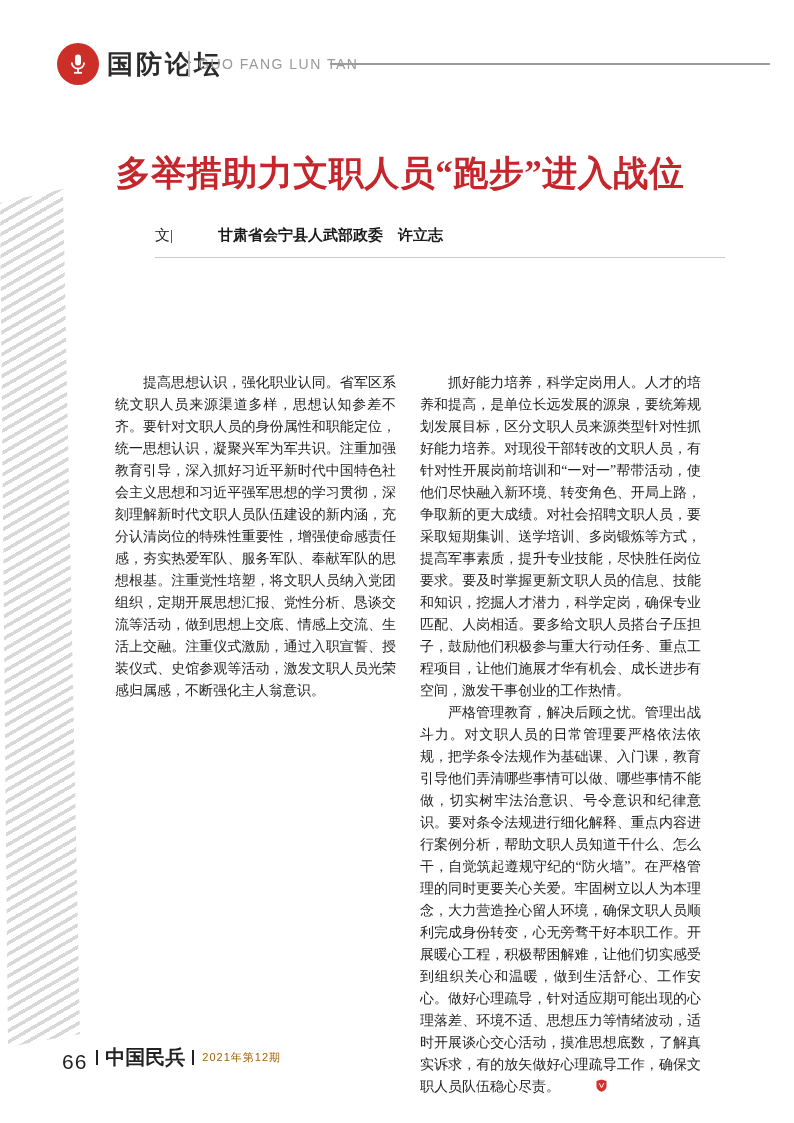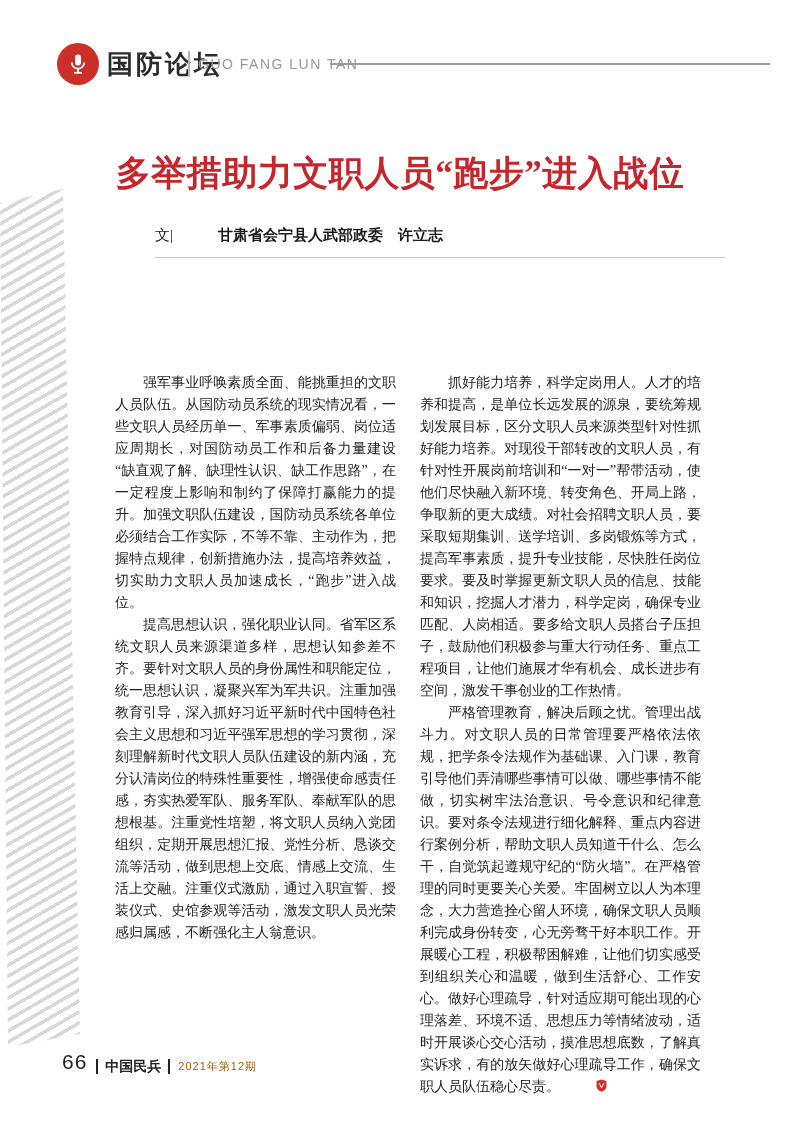--- a/index.html
+++ b/index.html
@@ -79,25 +79,25 @@
   .column-left{left:115px;}
   .column-right{left:420px;}
   .para{margin:0;text-indent:2em;}
   .end-mark{
     display:inline-block;width:11px;height:13px;margin-left:4px;vertical-align:-1px;
   }
   
   .footer{
     position:absolute;left:62px;top:1050px;
     font-family:"Liberation Sans","DejaVu Sans",sans-serif;
-    display:flex;align-items:flex-end;color:#222;
+    display:flex;align-items:flex-start;color:#222;
   }
   .footer .page-num{font-size:21px;font-weight:500;letter-spacing:1px;}
   .footer .magazine{
-    font-size:14px;font-weight:bold;
+    font-size:20px;font-weight:bold;
     border-left:2px solid #222;border-right:2px solid #222;
     padding:0 7px;margin-left:9px;line-height:15px;
   }
   .footer .issue{font-size:11px;color:#a16207;margin-left:8px;letter-spacing:1px;}
 </style>
 </head>
 <body>
 
 <div class="stripes"></div>
 
@@ -116,21 +116,20 @@
   <div class="header-rule"></div>
 </div>
 
 <h1 class="article-title" style="margin:0;">多举措助力文职人员“跑步”进入战位</h1>
 <div class="byline">
   <span class="prefix">文|</span><span class="author">甘肃省会宁县人武部政委　许立志</span>
 </div>
 <div class="byline-rule"></div>
 
 <div class="column column-left">
-    <p class="para">强军事业呼唤素质全面、能挑重担的文职人员队伍。从国防动员系统的现实情况看，一些文职人员经历单一、军事素质偏弱、岗位适应周期长，对国防动员工作和后备力量建设“缺直观了解、缺理性认识、缺工作思路”，在一定程度上影响和制约了保障打赢能力的提升。加强文职队伍建设，国防动员系统各单位必须结合工作实际，不等不靠、主动作为，把握特点规律，创新措施办法，提高培养效益，切实助力文职人员加速成长，“跑步”进入战位。</p>
     <p class="para">提高思想认识，强化职业认同。省军区系统文职人员来源渠道多样，思想认知参差不齐。要针对文职人员的身份属性和职能定位，统一思想认识，凝聚兴军为军共识。注重加强教育引导，深入抓好习近平新时代中国特色社会主义思想和习近平强军思想的学习贯彻，深刻理解新时代文职人员队伍建设的新内涵，充分认清岗位的特殊性重要性，增强使命感责任感，夯实热爱军队、服务军队、奉献军队的思想根基。注重党性培塑，将文职人员纳入党团组织，定期开展思想汇报、党性分析、恳谈交流等活动，做到思想上交底、情感上交流、生活上交融。注重仪式激励，通过入职宣誓、授装仪式、史馆参观等活动，激发文职人员光荣感归属感，不断强化主人翁意识。</p>
   </div>
 <div class="column column-right">
     <p class="para">抓好能力培养，科学定岗用人。人才的培养和提高，是单位长远发展的源泉，要统筹规划发展目标，区分文职人员来源类型针对性抓好能力培养。对现役干部转改的文职人员，有针对性开展岗前培训和“一对一”帮带活动，使他们尽快融入新环境、转变角色、开局上路，争取新的更大成绩。对社会招聘文职人员，要采取短期集训、送学培训、多岗锻炼等方式，提高军事素质，提升专业技能，尽快胜任岗位要求。要及时掌握更新文职人员的信息、技能和知识，挖掘人才潜力，科学定岗，确保专业匹配、人岗相适。要多给文职人员搭台子压担子，鼓励他们积极参与重大行动任务、重点工程项目，让他们施展才华有机会、成长进步有空间，激发干事创业的工作热情。</p>
     <p class="para">严格管理教育，解决后顾之忧。管理出战斗力。对文职人员的日常管理要严格依法依规，把学条令法规作为基础课、入门课，教育引导他们弄清哪些事情可以做、哪些事情不能做，切实树牢法治意识、号令意识和纪律意识。要对条令法规进行细化解释、重点内容进行案例分析，帮助文职人员知道干什么、怎么干，自觉筑起遵规守纪的“防火墙”。在严格管理的同时更要关心关爱。牢固树立以人为本理念，大力营造拴心留人环境，确保文职人员顺利完成身份转变，心无旁骛干好本职工作。开展暖心工程，积极帮困解难，让他们切实感受到组织关心和温暖，做到生活舒心、工作安心。做好心理疏导，针对适应期可能出现的心理落差、环境不适、思想压力等情绪波动，适时开展谈心交心活动，摸准思想底数，了解真实诉求，有的放矢做好心理疏导工作，确保文职人员队伍稳心尽责。
   <span class="end-mark"><svg viewBox="0 0 11 13" width="11" height="13" aria-hidden="true">
           <path d="M5.5 0.5 L10.5 2 V7.2 C10.5 10.2 8.2 11.8 5.5 12.8 C2.8 11.8 0.5 10.2 0.5 7.2 V2 Z" fill="#d0312d"></path>
           <path d="M3.2 4.2 L5.5 8.8 L7.8 4.2" fill="none" stroke="#ffffff" stroke-width="1"></path>
         </svg></span>
 </p>

